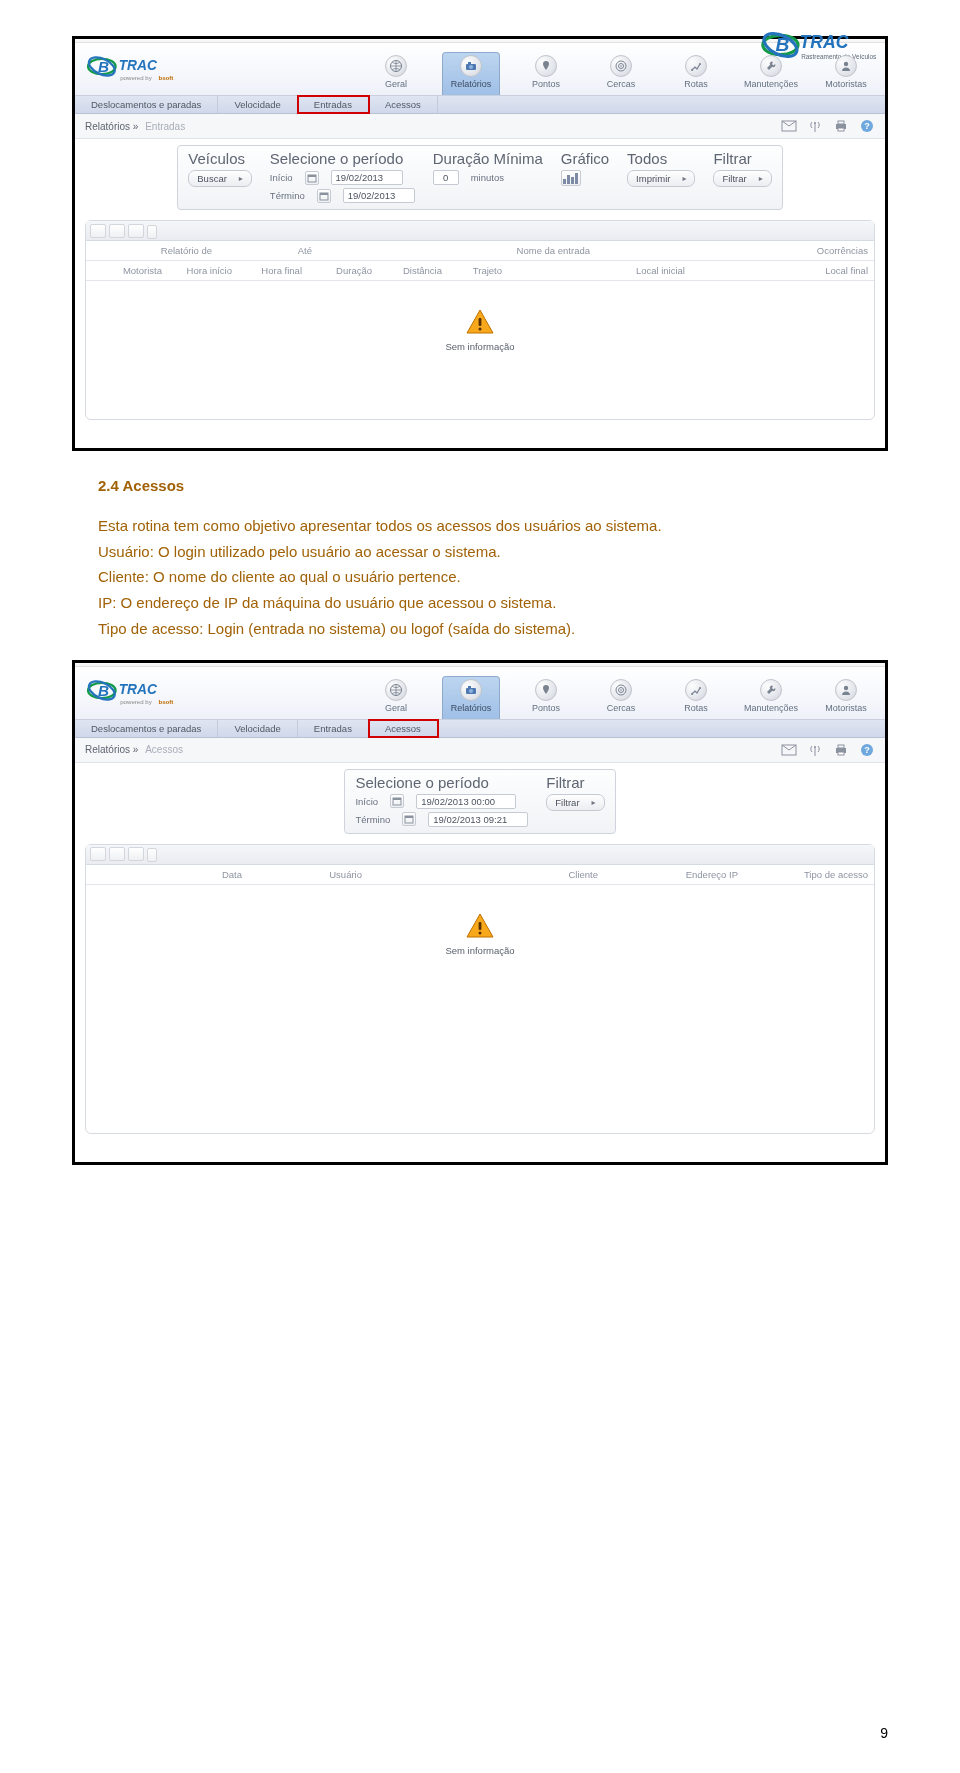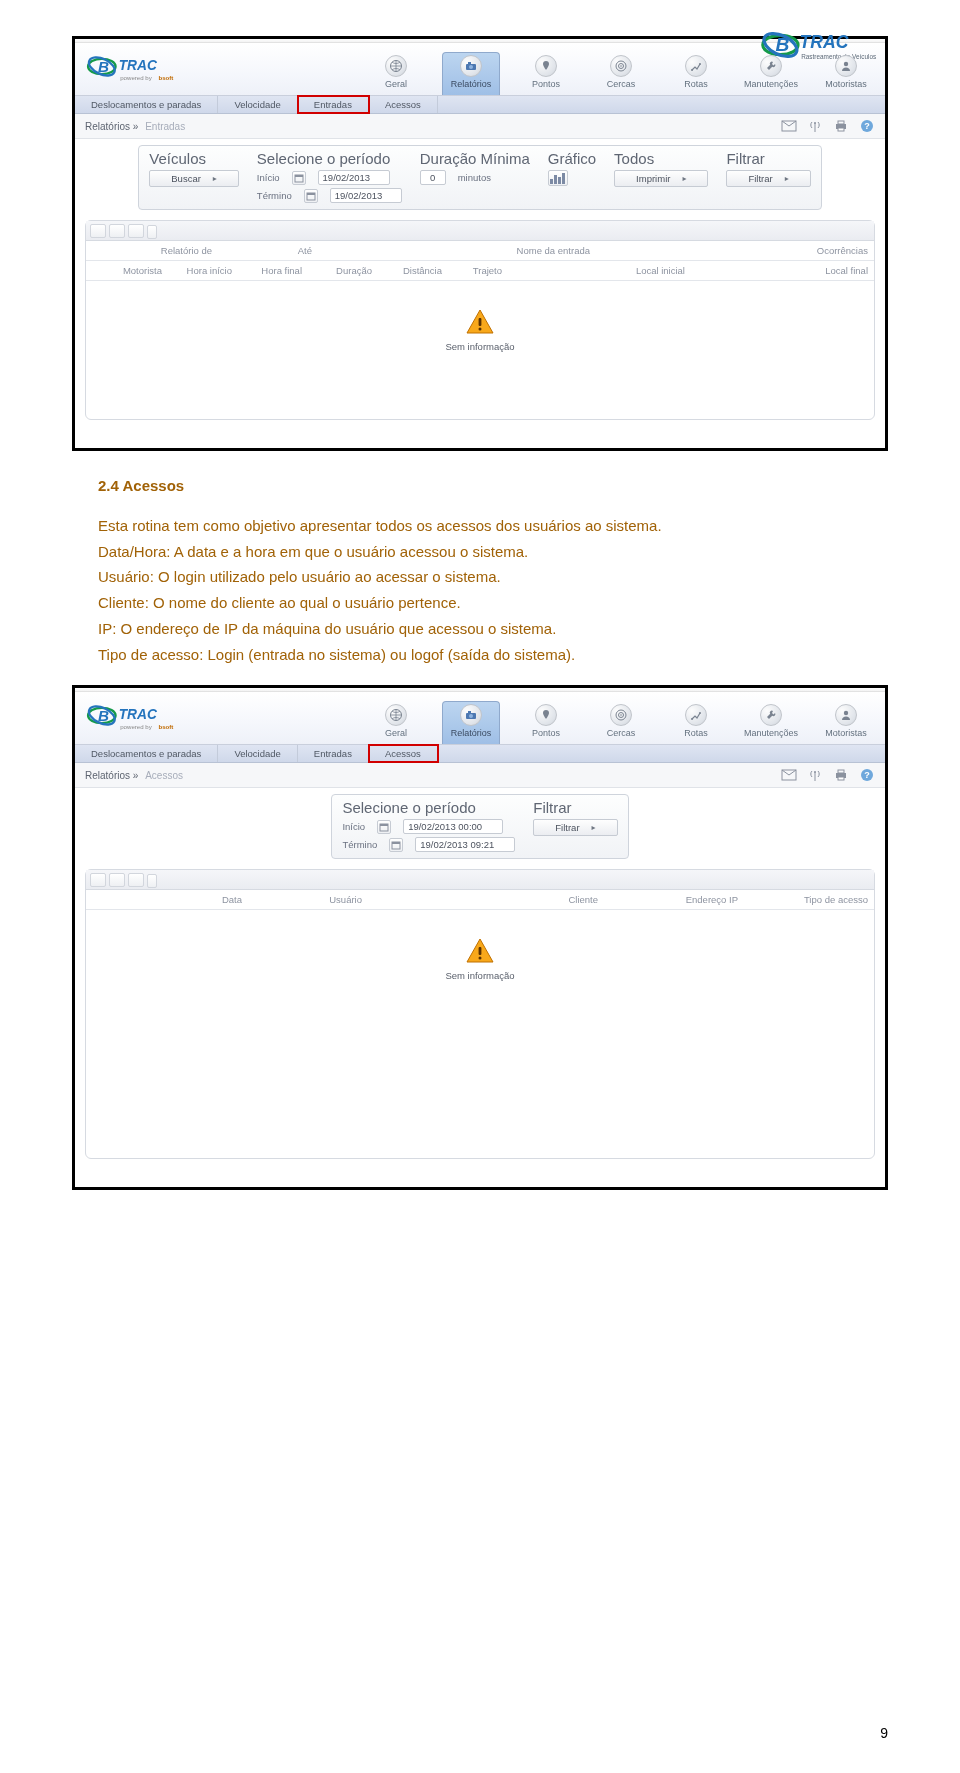--- a/index.html
+++ b/index.html
@@ -133,22 +133,22 @@
     gap: 18px;
     align-items: flex-start;
   }
   .fcol { display: flex; flex-direction: column; gap: 3px; font-size: 9.5px; color: #6a7180; }
   .fcol .lbl { color: #5f6673; font-size: 15px; }
   .frow { display: flex; align-items: center; gap: 12px; }
   .btn {
     display: inline-flex; align-items: center;
     background: linear-gradient(#fefefe,#ebedf1);
     border: 1px solid #c6cbd3;
-    border-radius: 2px;
-    padding: 2px 21px;
+    border-radius: 7px;
+    padding: 2px 8px;
     font-size: 9.5px;
     color: #4d535f;
     gap: 12px;
   }
   .btn .tri { font-size: 8px; color: #6f7682; }
   .inp {
     border: 1px solid #c6cbd3;
     background: #fff;
     padding: 1px 4px;
     font-size: 9.5px;
@@ -451,21 +451,20 @@
           <span class="msg">Sem informação</span>
         </div>
       </div>
       <div class="pad-bottom"></div>
     </div>
   </div>
 
   <div class="bodytext">
     <h2>2.4 Acessos</h2>
     <p class="indent">Esta rotina tem como objetivo apresentar todos os acessos dos usuários ao sistema.</p>
-    <p class="indent">Data/Hora: A data e a hora em que o usuário acessou o sistema.</p>
     <p class="indent">Usuário: O login utilizado pelo usuário ao acessar o sistema.</p>
     <p class="indent">Cliente: O nome do cliente ao qual o usuário pertence.</p>
     <p class="indent">IP: O endereço de IP da máquina do usuário que acessou o sistema.</p>
     <p class="indent">Tipo de acesso: Login (entrada no sistema) ou logof (saída do sistema).</p>
   </div>
 
   <div class="screenshot-frame tall">
     <div class="app">
       <div class="app-chrome-top"></div>
       <div class="app-header">

